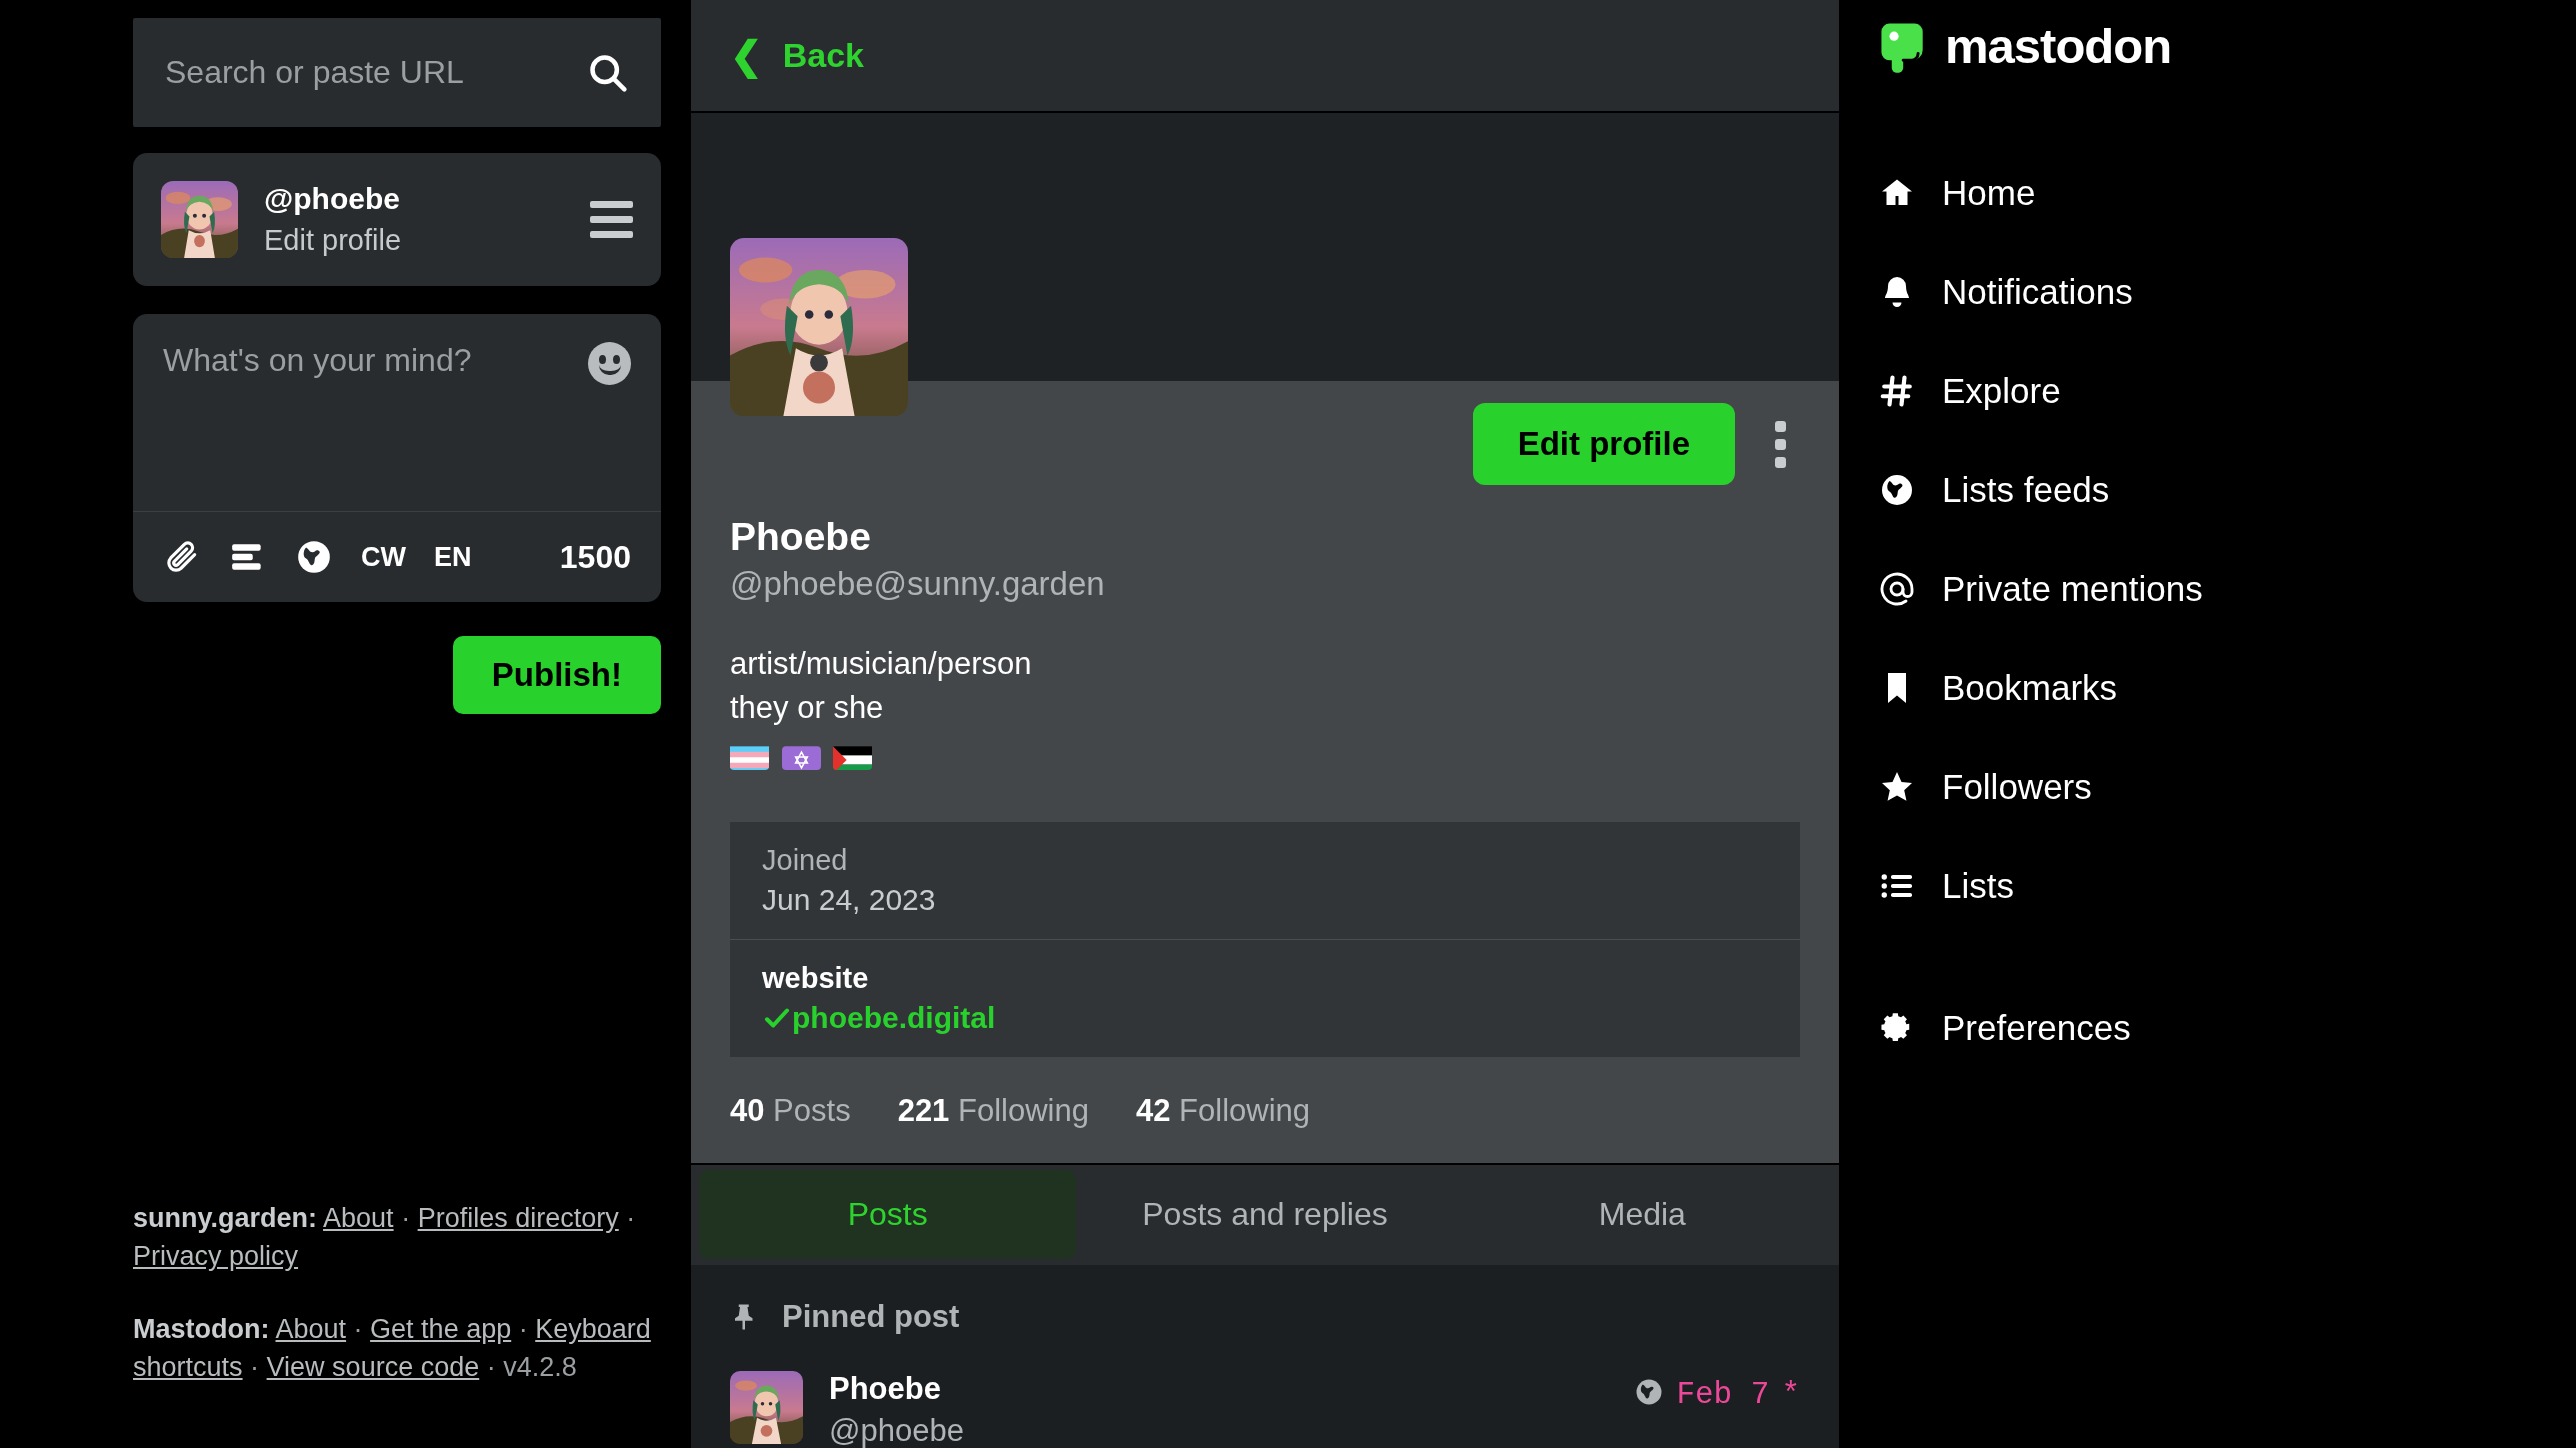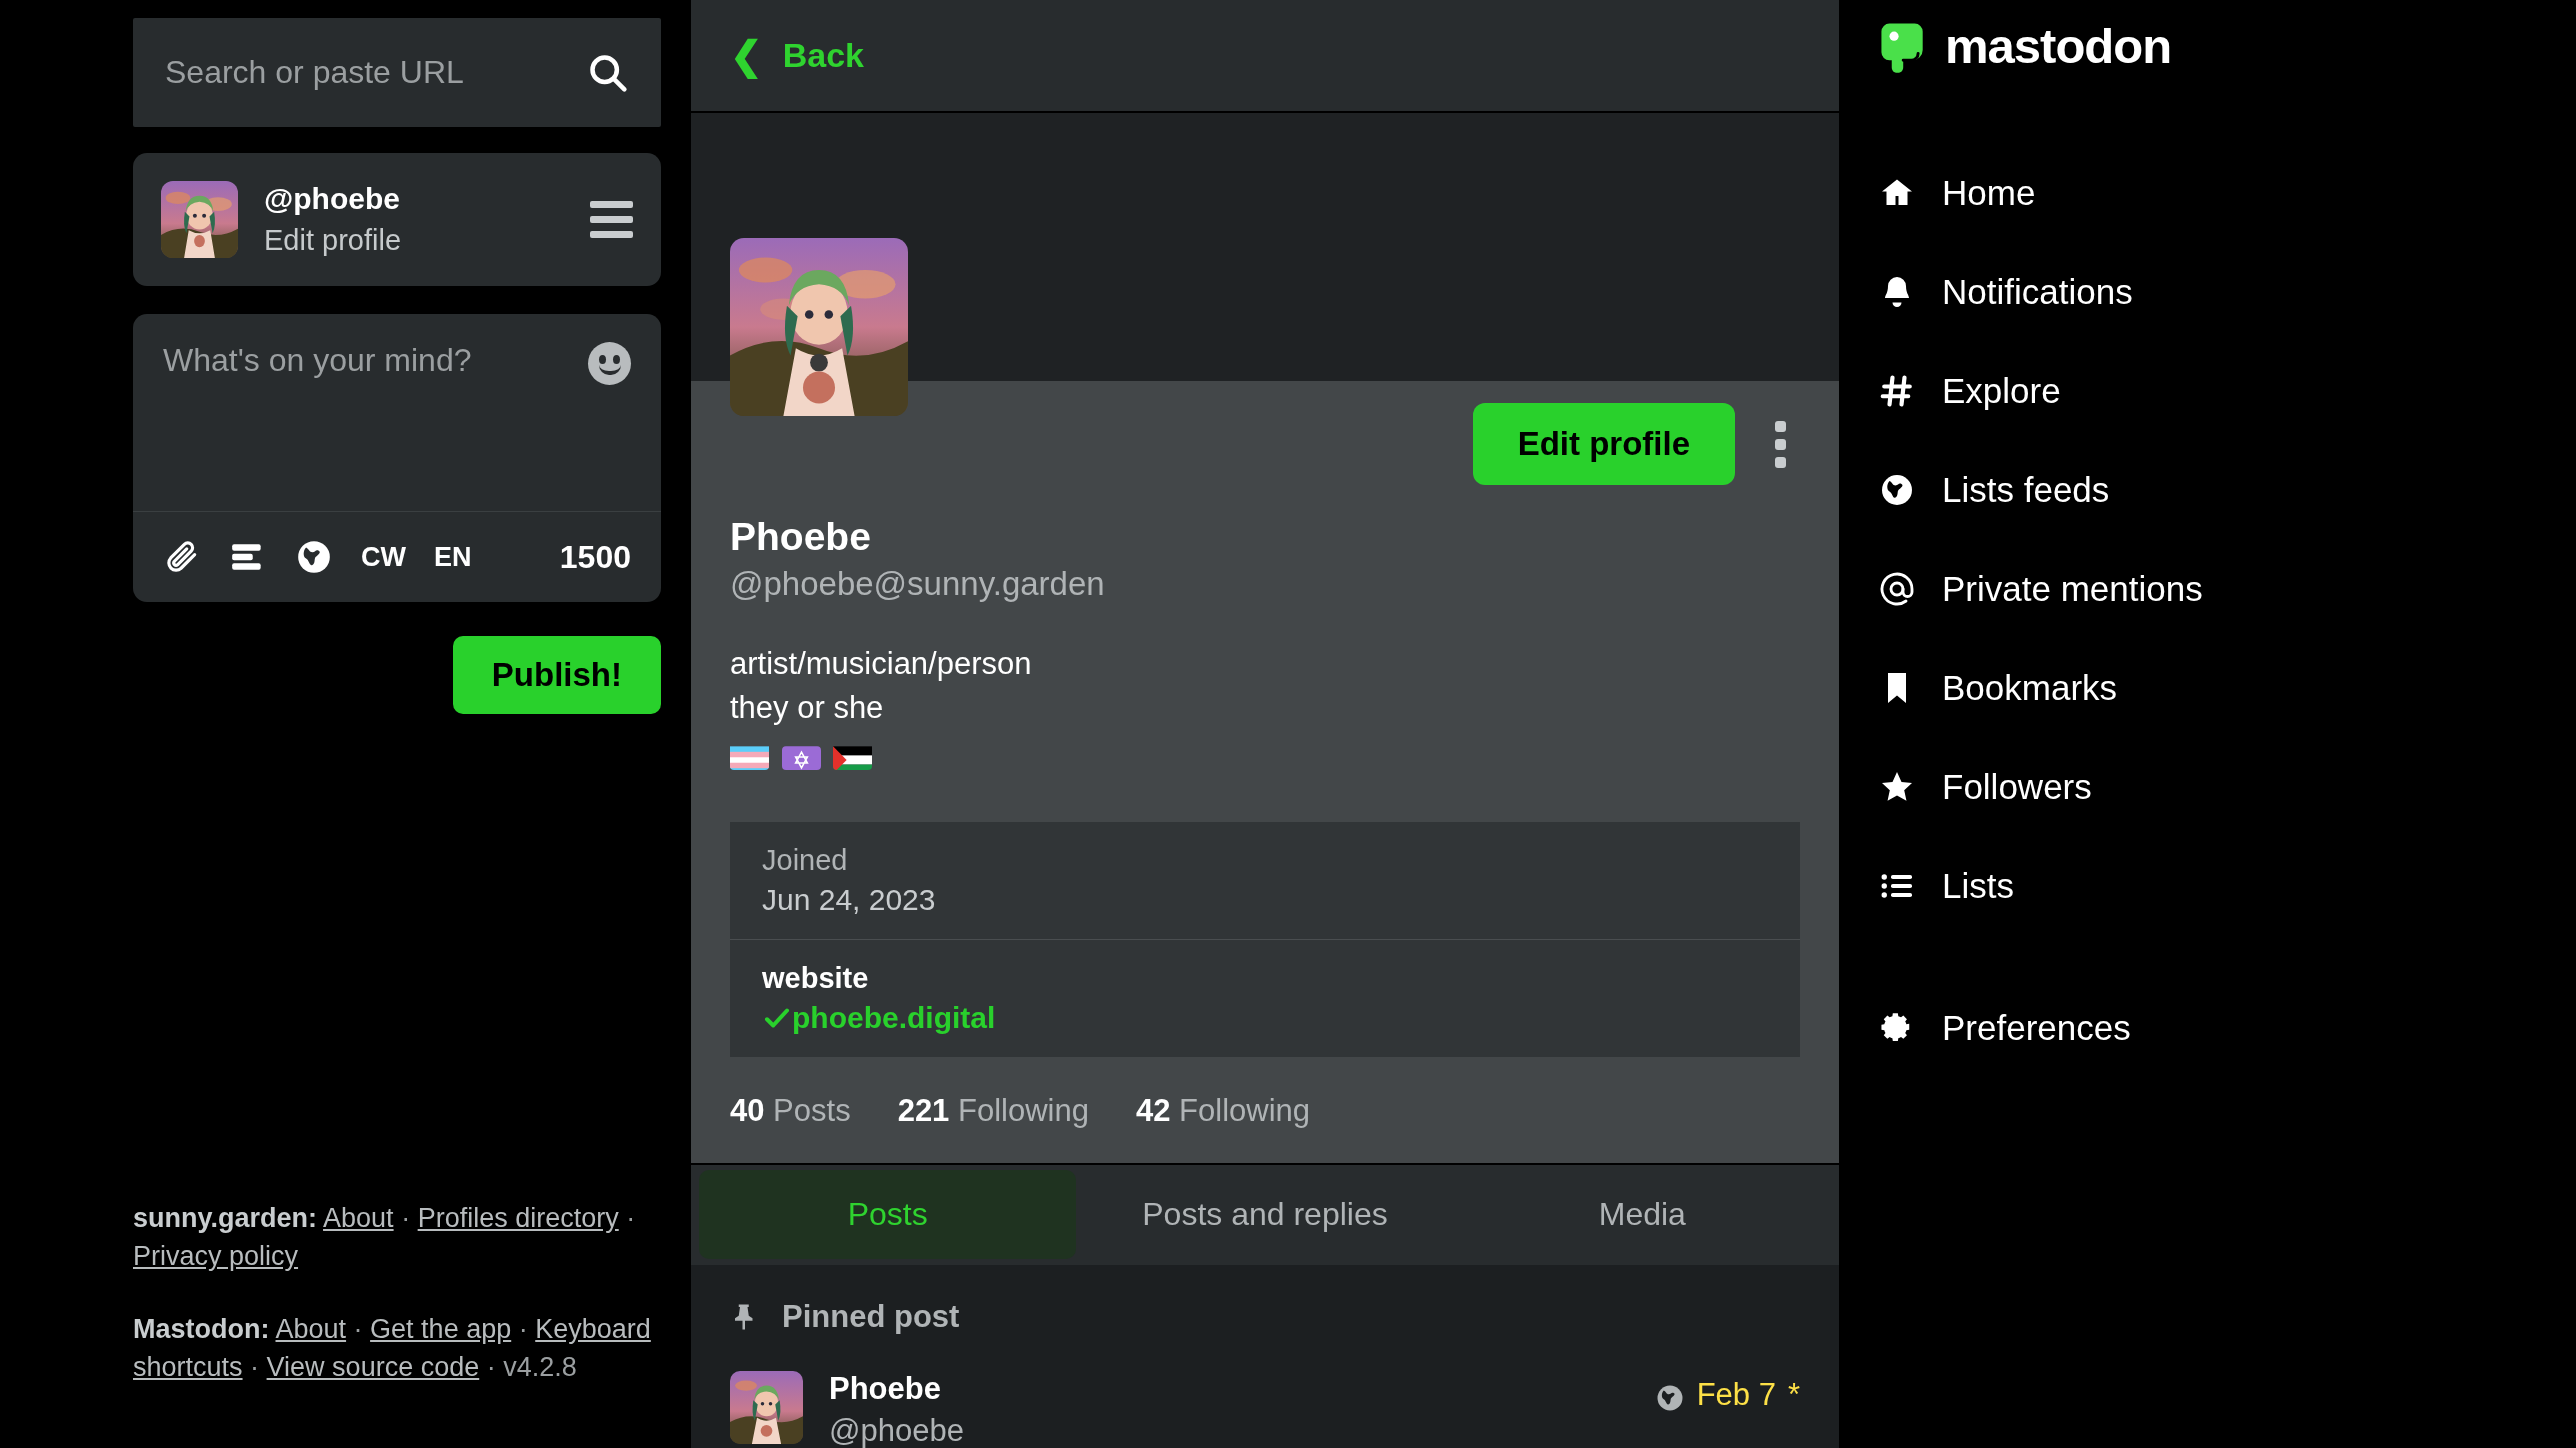--- a/index.html
+++ b/index.html
@@ -235,21 +235,21 @@
   }
   .tab.active { color: #2fd32f; background: #1f3320; }
 
   .timeline { background: #1c1f21; flex: 1; padding: 34px 39px 0 39px; }
   .pinned-row { display: flex; align-items: center; gap: 22px; color: #b0b4b6; font-size: 31px; font-weight: bold; }
   .post-head { display: flex; align-items: flex-start; margin-top: 36px; }
   .post-avatar { width: 73px; height: 73px; border-radius: 10px; overflow: hidden; flex: 0 0 73px; }
   .post-names { margin-left: 26px; flex: 1; }
   .post-name { color: #ffffff; font-size: 31px; font-weight: bold; }
   .post-handle { color: #b0b4b6; font-size: 31px; margin-top: 6px; }
-  .post-meta { display: flex; align-items: flex-end; gap: 12px; color: #fde047; font-size: 31px; margin-top: 6px; }
+  .post-meta { display: flex; align-items: flex-start; gap: 12px; color: #ec4899; font-size: 31px; margin-top: 6px; font-family: Liberation Mono, monospace; }
 
   
   .right-col {
     flex: 1;
     height: 1442px;
     padding: 18px 0 0 39px;
     background: #000;
   }
   .logo { display: flex; align-items: center; gap: 12px; margin-bottom: 69px; }
   .logo-word { color: #ffffff; font-size: 49px; font-weight: bold; letter-spacing: -1px; }

